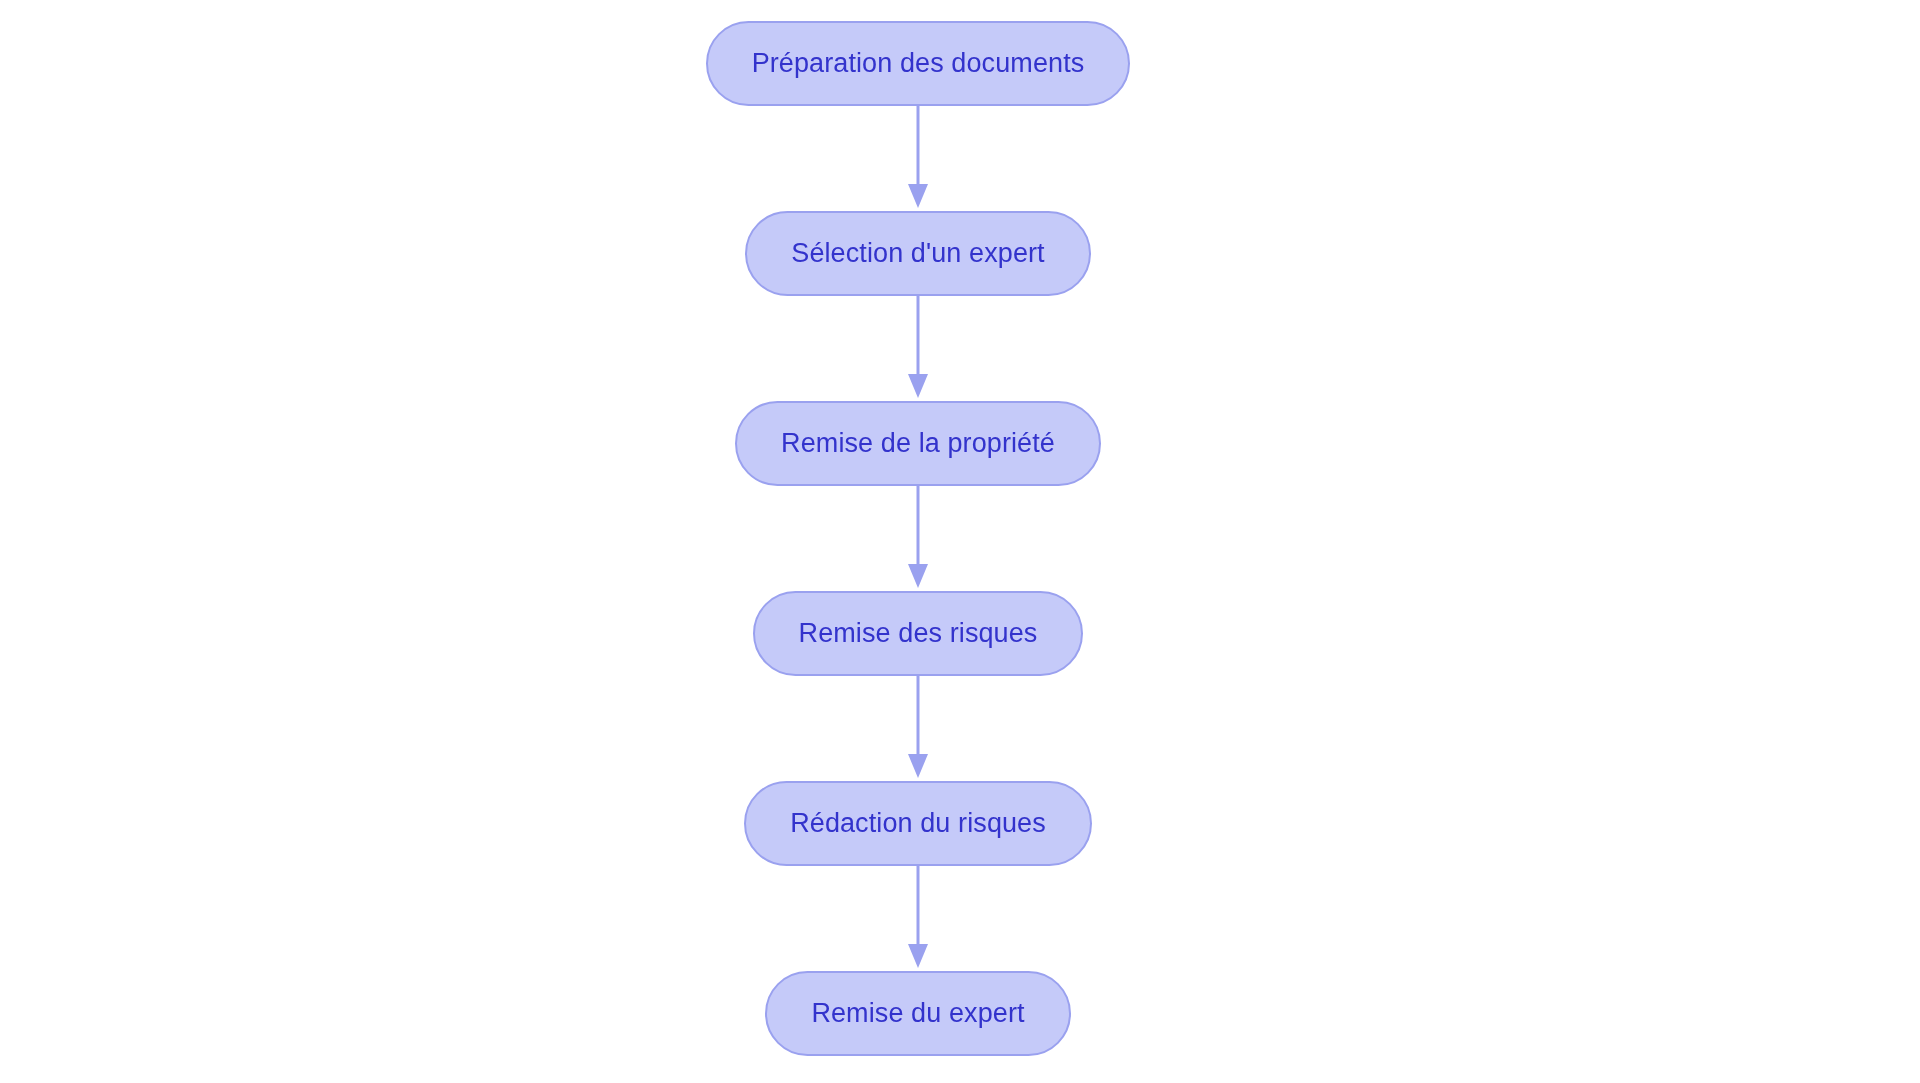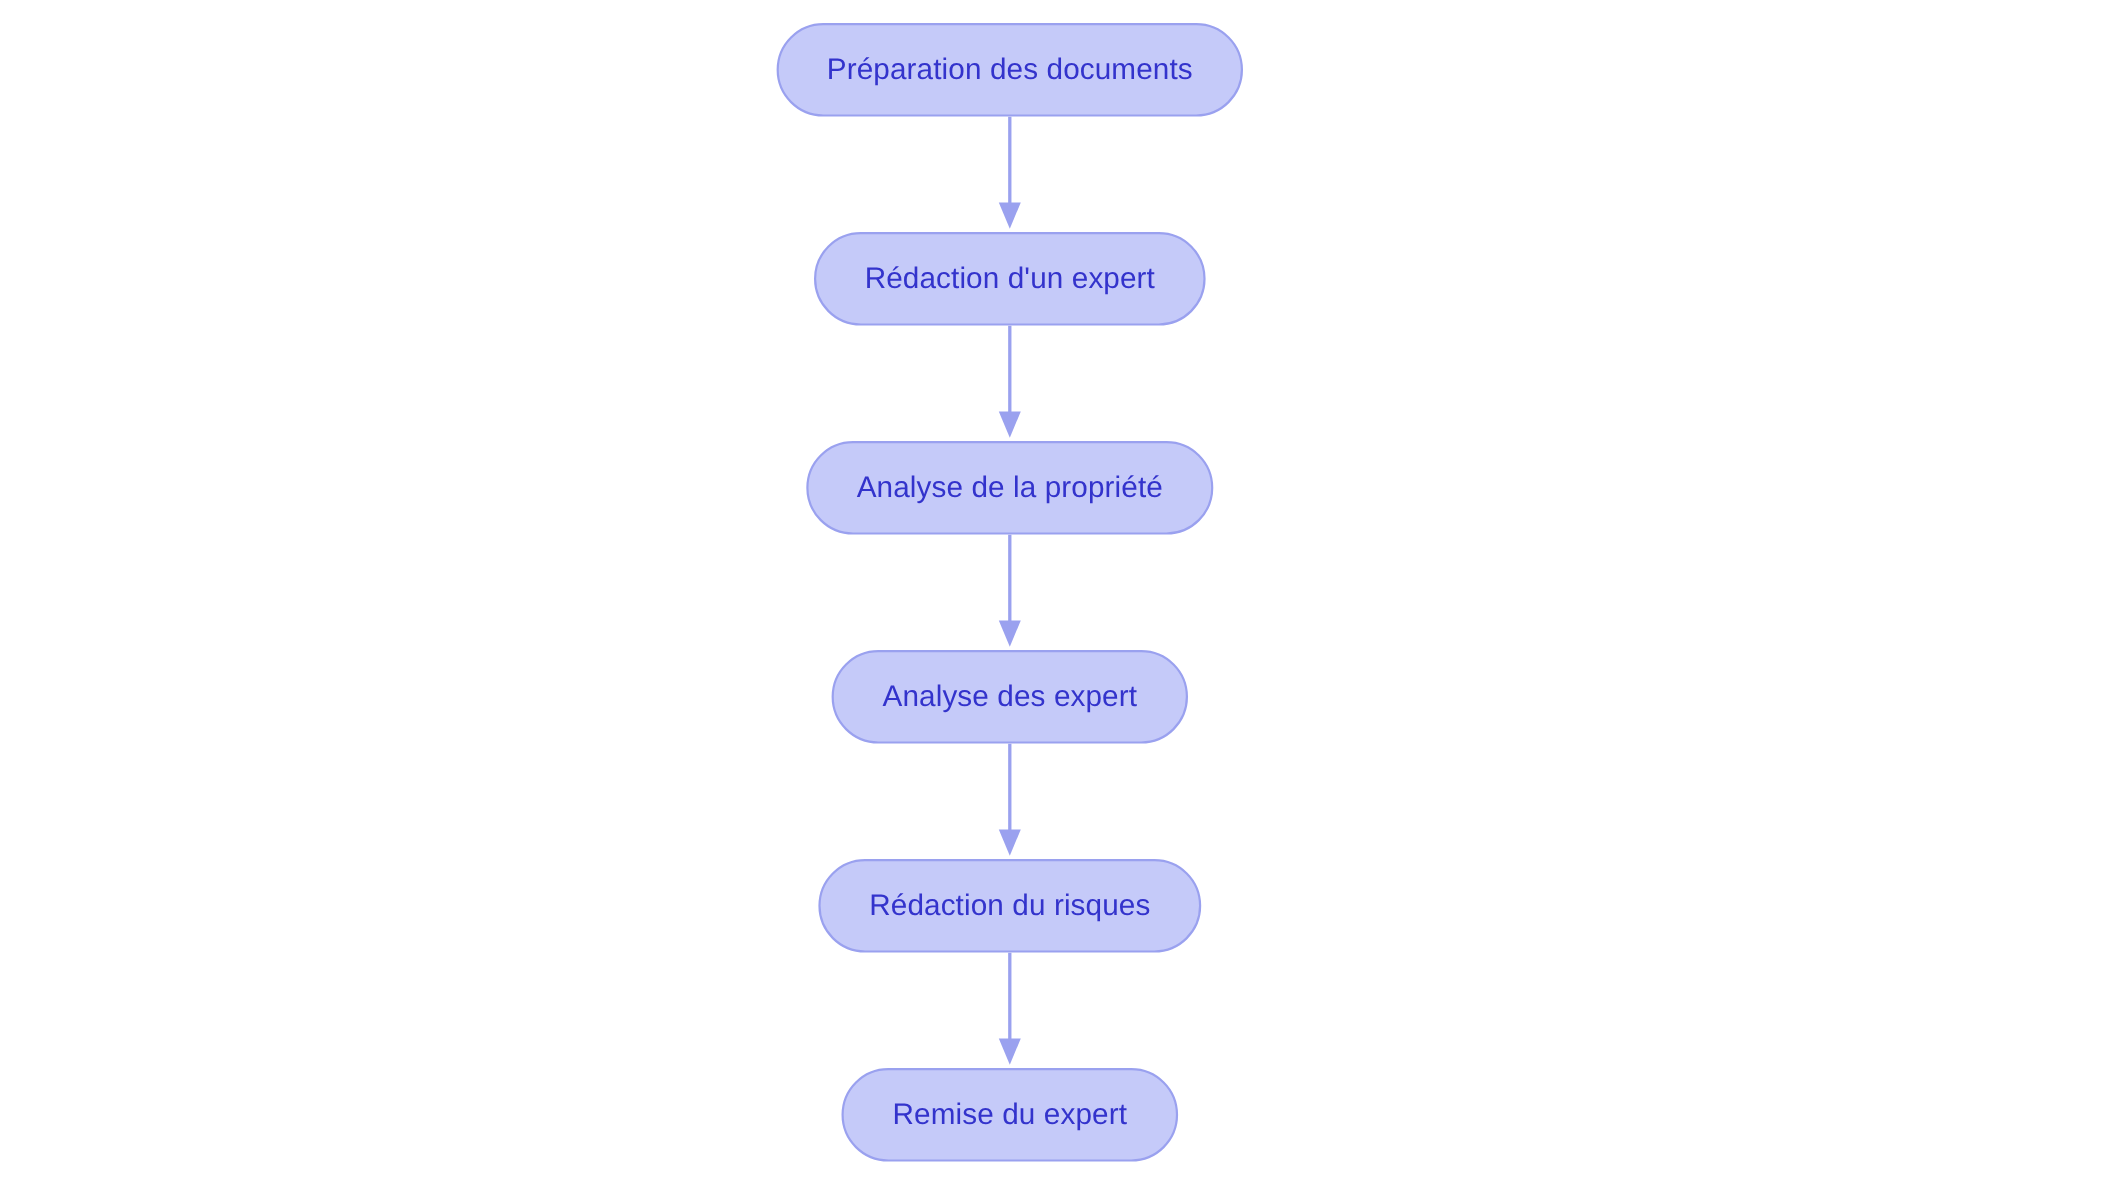--- a/index.html
+++ b/index.html
@@ -75,39 +75,39 @@
     <div class="node">
       <span class="node-label">Préparation des documents</span>
     </div>
 
     <svg class="connector" viewBox="0 0 40 105">
       <line x1="20" y1="0" x2="20" y2="88" stroke="#9aa1ef" stroke-width="3"></line>
       <polygon points="20,102 10,78 30,78" fill="#9aa1ef"></polygon>
     </svg>
 
     <div class="node">
-      <span class="node-label">Rédaction d'un expert</span>
+      <span class="node-label">Sélection d'un expert</span>
     </div>
 
     <svg class="connector" viewBox="0 0 40 105">
       <line x1="20" y1="0" x2="20" y2="88" stroke="#9aa1ef" stroke-width="3"></line>
       <polygon points="20,102 10,78 30,78" fill="#9aa1ef"></polygon>
     </svg>
 
     <div class="node">
-      <span class="node-label">Analyse de la propriété</span>
+      <span class="node-label">Remise de la propriété</span>
     </div>
 
     <svg class="connector" viewBox="0 0 40 105">
       <line x1="20" y1="0" x2="20" y2="88" stroke="#9aa1ef" stroke-width="3"></line>
       <polygon points="20,102 10,78 30,78" fill="#9aa1ef"></polygon>
     </svg>
 
     <div class="node">
-      <span class="node-label">Analyse des expert</span>
+      <span class="node-label">Remise des risques</span>
     </div>
 
     <svg class="connector" viewBox="0 0 40 105">
       <line x1="20" y1="0" x2="20" y2="88" stroke="#9aa1ef" stroke-width="3"></line>
       <polygon points="20,102 10,78 30,78" fill="#9aa1ef"></polygon>
     </svg>
 
     <div class="node">
       <span class="node-label">Rédaction du risques</span>
     </div>

